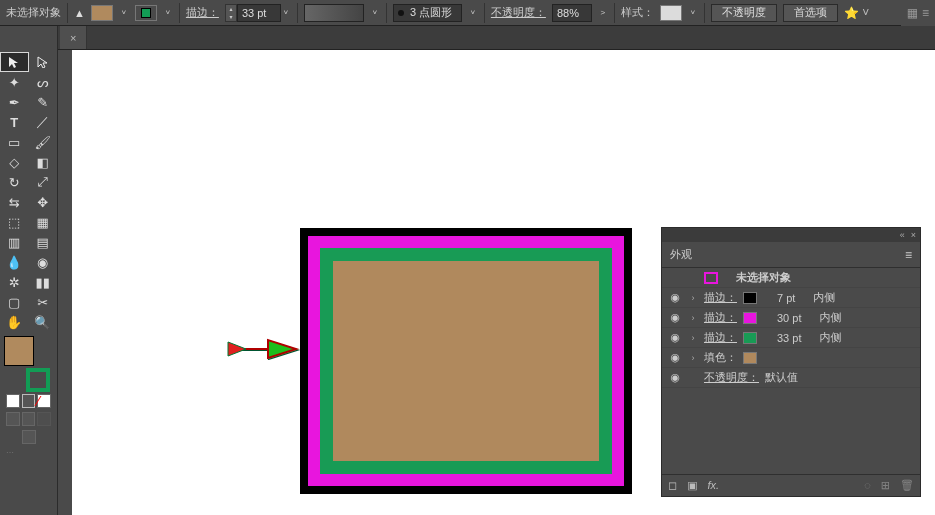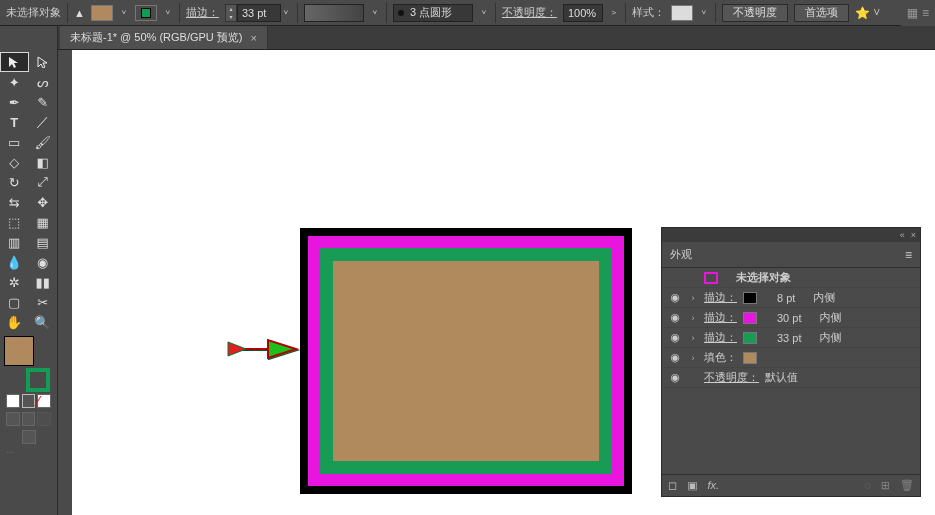--- a/index.html
+++ b/index.html
@@ -72,46 +72,45 @@
         <span>▴</span>
         <span>▾</span>
       </div>
     <span class="field" style="width:44px">33 pt</span>
     <span class="dropdown-caret">˅</span>
   </div>
   <span class="divider"></span>
   <span class="field" style="width:60px;background:linear-gradient(to right,#666,#444)"></span>
   <span class="dropdown-caret">˅</span>
   <span class="divider"></span>
-  <span class="field" style="width:80px;position:relative">
+  <span class="field" style="width:69px;position:relative">
     <span style="width:6px;height:6px;border-radius:50%;background:#111;margin-right:6px;display:inline-block"></span>
     <span>3 点圆形</span>
   </span>
   <span class="dropdown-caret">˅</span>
   <span class="divider"></span>
   <span class="label underline">不透明度：</span>
-  <span class="field" style="width:40px">100%</span>
+  <span class="field" style="width:40px">88%</span>
   <span class="dropdown-caret">&gt;</span>
   <span class="divider"></span>
   <span class="label">样式：</span>
   <span class="swatch" style="background:#dcdcdc"></span>
   <span class="dropdown-caret">˅</span>
   <span class="divider"></span>
   <span class="btn">不透明度</span>
   <span class="btn">首选项</span>
   <span style="color:#bbb;font-size:12px">⭐ ˅</span>
 </div>
 <div class="right-icons">
   <span style="font-size:12px;color:#999">▦</span>
   <span style="font-size:12px;color:#999">≡</span>
 </div>
 
 <div class="tabrow">
   <div class="tab">
-    <span>未标题-1* @ 50% (RGB/GPU 预览)</span>
     <span class="close">×</span>
   </div>
 </div>
 
 <div class="toolbox">
   <div class="toolgrid">
     <div class="tool sel">
         <svg width="12" height="12">
           <path d="M1 1 L1 11 L4 8 L6 12 L8 11 L6 7 L10 7 Z" fill="#eee"></path>
         </svg>
@@ -208,21 +207,21 @@
       <span style="width:6px"></span>
       <span style="font-weight:bold">未选择对象</span>
     </div>
 
     <div class="prow">
       <span class="eye">◉</span>
       <span class="expander">›</span>
       <span class="underline">描边：</span>
       <span class="psw" style="background:#000"></span>
       <span style="width:8px"></span>
-      <span>8 pt</span>
+      <span>7 pt</span>
       <span style="width:6px"></span>
       <span>内侧</span>
     </div>
 
     <div class="prow">
       <span class="eye">◉</span>
       <span class="expander">›</span>
       <span class="underline">描边：</span>
       <span class="psw" style="background:#e815de"></span>
       <span style="width:8px"></span>

